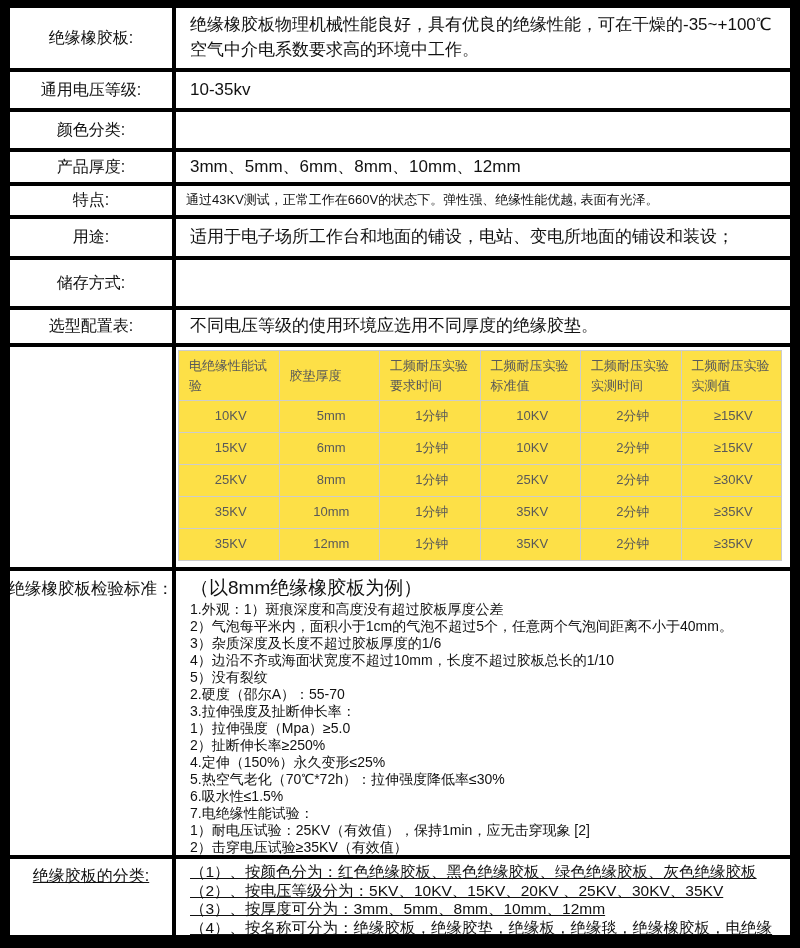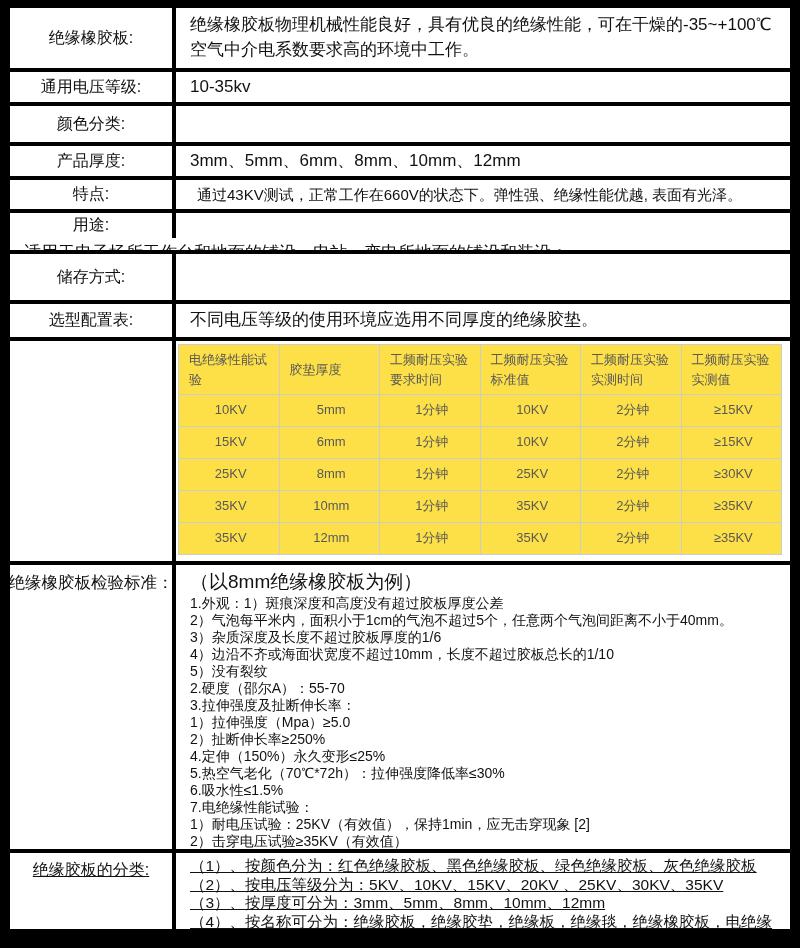--- a/index.html
+++ b/index.html
@@ -33,28 +33,28 @@
   }
   .content-cell {
     flex: 1;
     padding: 3px 4px 3px 14px;
     font-size: 17px; line-height: 1.45;
     color: #111;
     display: flex; flex-direction: column; justify-content: center;
   }
   
   .r1 { height: 60px; }
-  .r2 { height: 30px; }
+  .r2 { height: 36px; }
   .r3 { height: 36px; }
   .r4 { height: 30px; }
   .r5 { height: 29px; }
-  .r6 { height: 37px; flex-direction: column; }
+  .r6 { height: 37px; }
   .r7 { height: 46px; }
   .r8 { height: 33px; }
-  .r5 .content-cell { padding-left: 21px; padding-right: 0; font-size: 15px; white-space: nowrap; }
+  .r5 .content-cell { padding-left: 10px; padding-right: 0; font-size: 13px; white-space: nowrap; }
   .row-table { height: 220px; }
   .row-table .content-cell { justify-content: flex-start; padding: 3px 0 0 2px; }
   .row-inspection { height: 284px; }
   .row-classification { height: 76px; text-decoration: underline; }
   .row-inspection .label-cell,
   .row-classification .label-cell { align-items: flex-start; padding-top: 7px; }
   .row-inspection .label-cell { font-size: 16.5px; letter-spacing: 0; white-space: nowrap; }
   .row-inspection .content-cell,
   .row-classification .content-cell { justify-content: flex-start; padding-top: 4px; }
 

